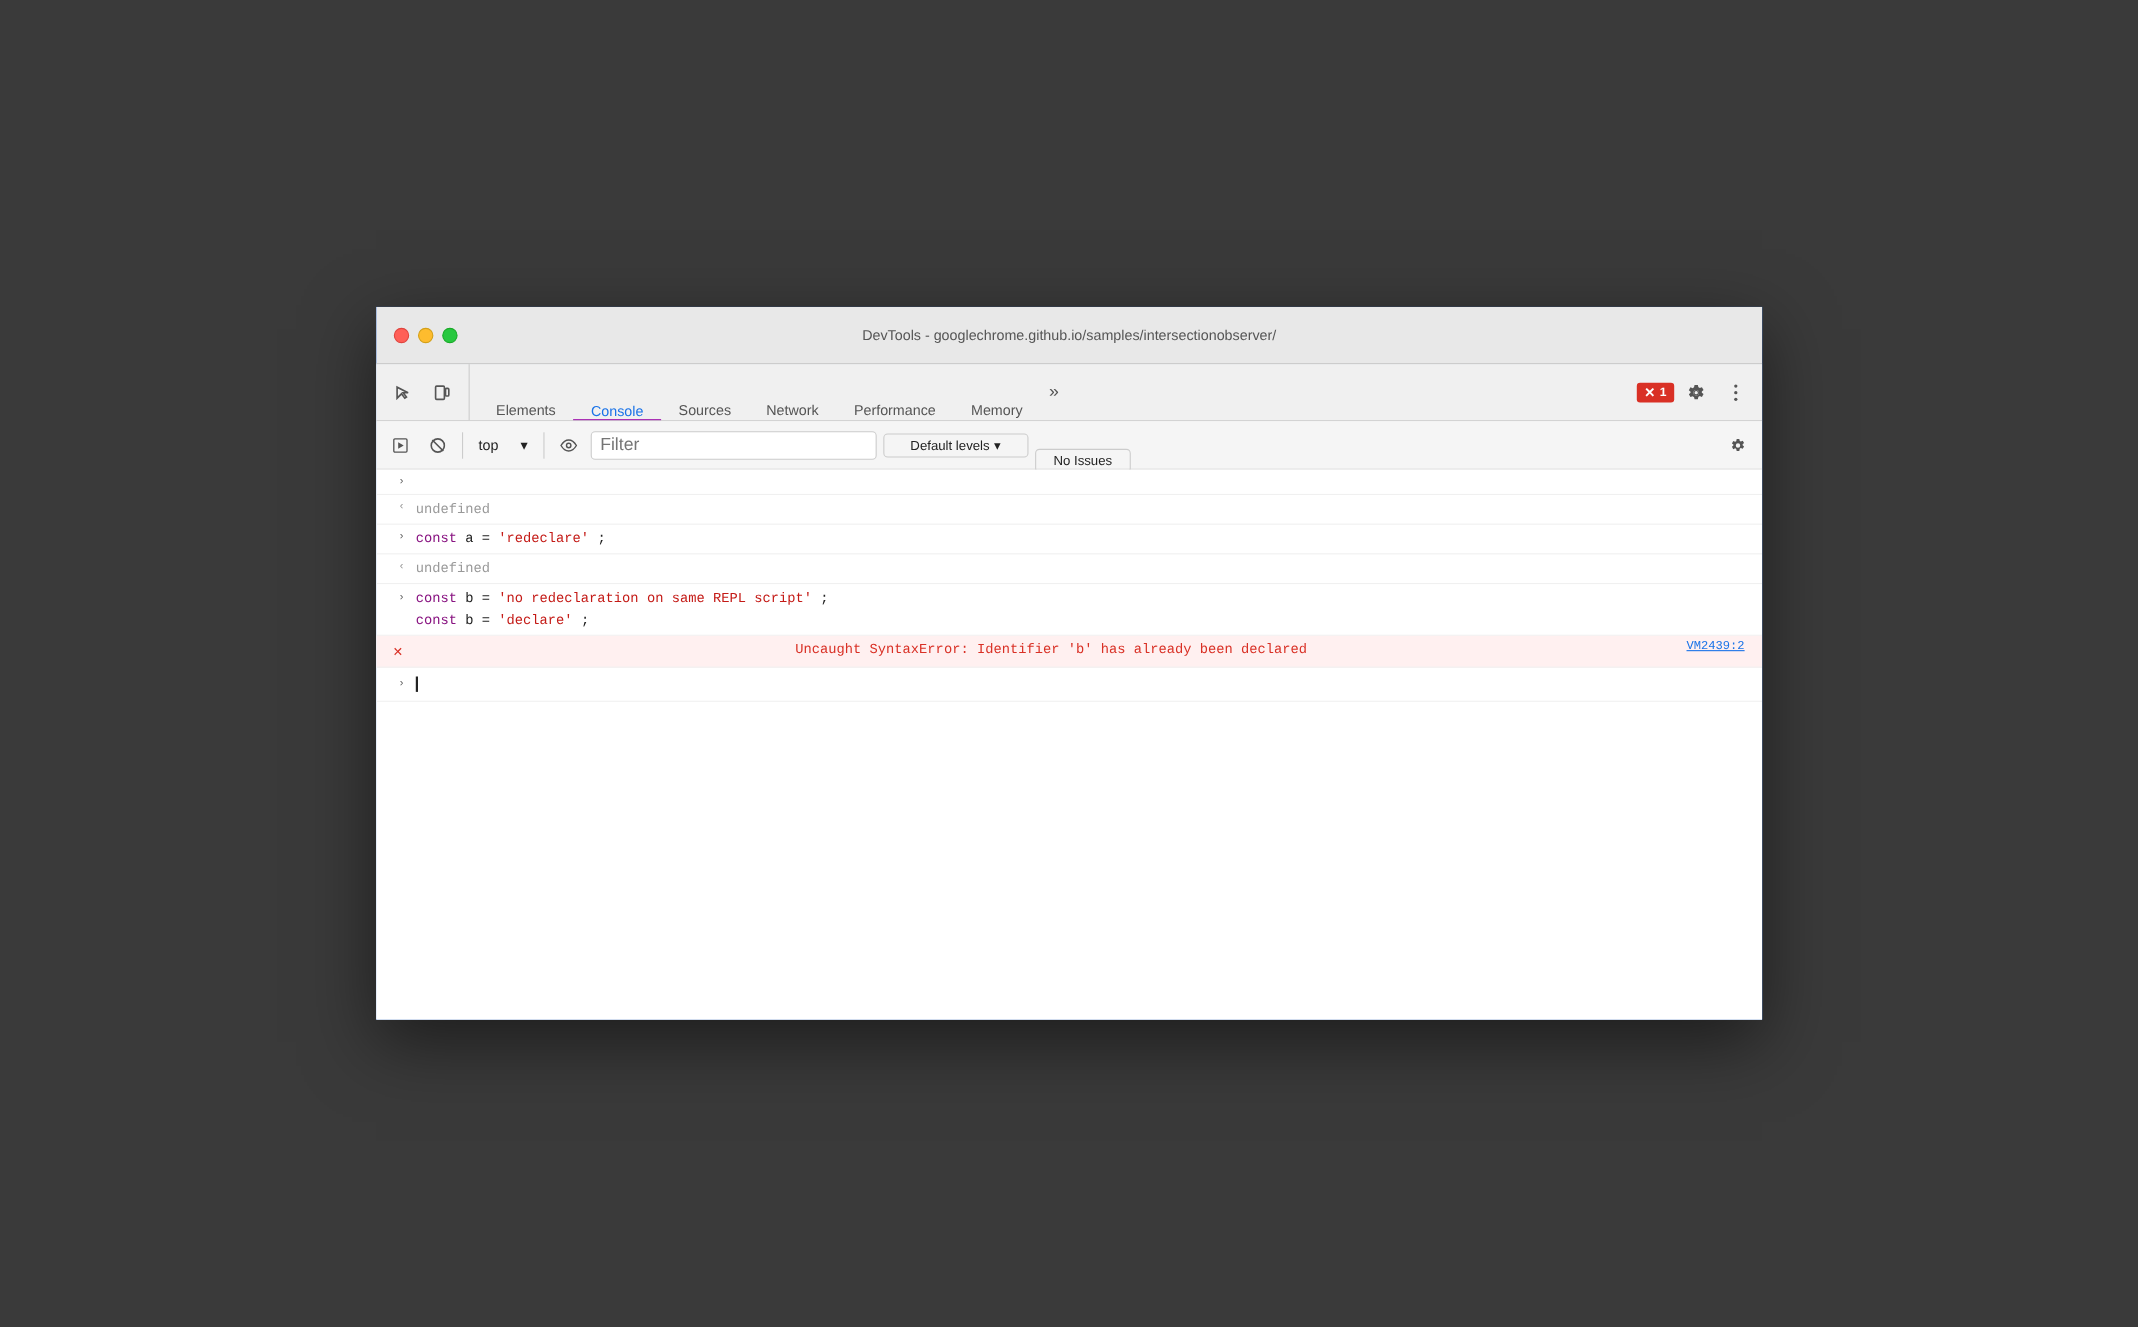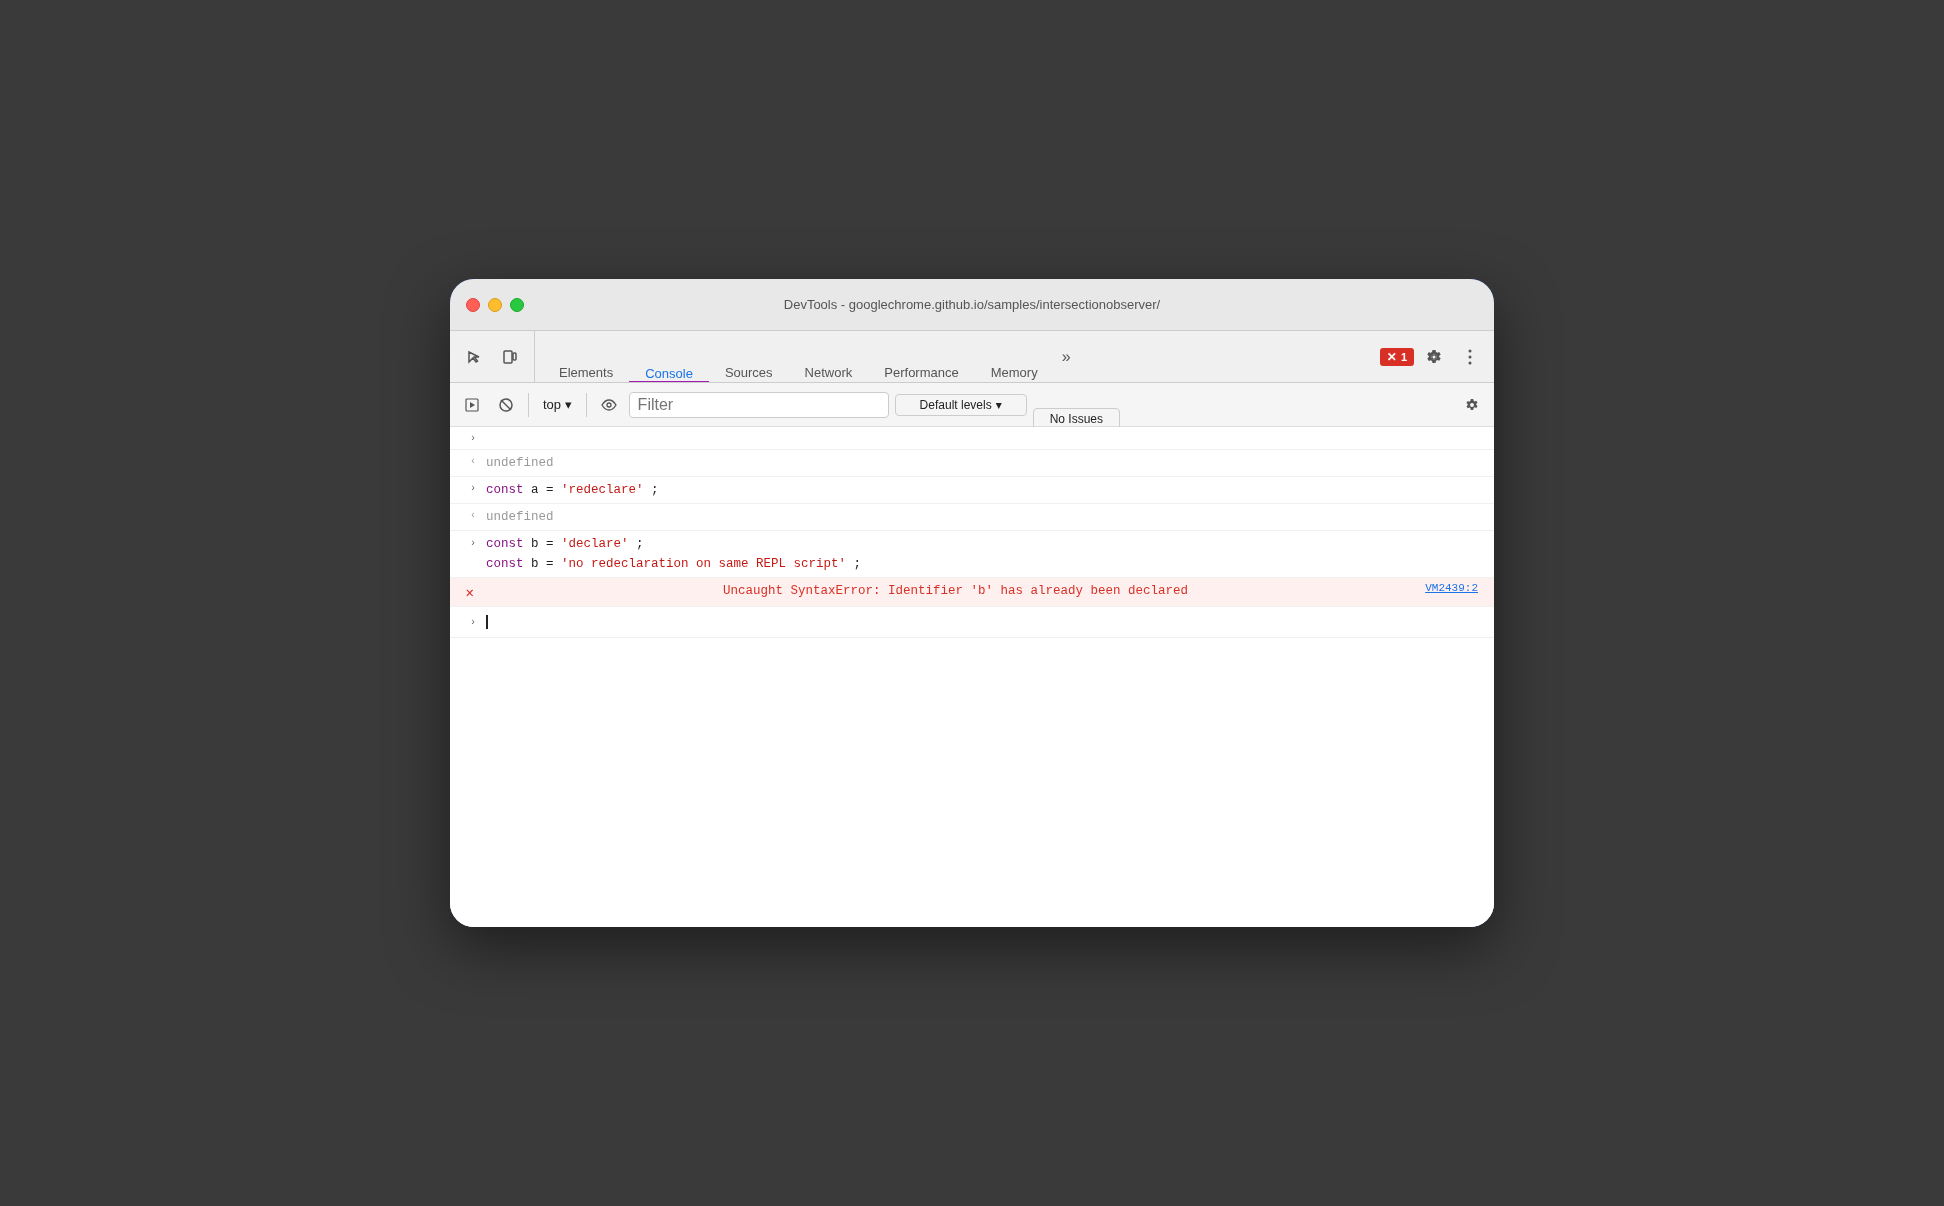--- a/index.html
+++ b/index.html
@@ -5,23 +5,23 @@
     * { box-sizing: border-box; margin: 0; padding: 0; }
     body {
       background: #3a3a3a;
       display: flex;
       align-items: center;
       justify-content: center;
       min-height: 100vh;
       font-family: -apple-system, BlinkMacSystemFont, 'Segoe UI', sans-serif;
     }
     .window {
-      width: 1044px;
+      width: 1260px;
       background: #3b82f6;
-      border-radius: 24px;
+      border-radius: 0;
       box-shadow: 0 20px 60px rgba(0,0,0,0.5);
       overflow: hidden;
     }
     .title-bar {
       background: #e8e8e8;
       height: 52px;
       display: flex;
       align-items: center;
       padding: 0 16px;
       border-bottom: 1px solid #ccc;
@@ -150,21 +150,21 @@
     }
     .toolbar-separator {
       width: 1px;
       height: 24px;
       background: #ccc;
       margin: 0 2px;
     }
     .context-selector {
       display: flex;
       align-items: center;
-      gap: 4px;
+      gap: 20px;
       background: none;
       border: none;
       cursor: pointer;
       font-size: 13px;
       color: #222;
       padding: 2px 6px;
       border-radius: 4px;
     }
     .filter-input {
       flex: 1;
@@ -447,27 +447,27 @@
       </div>
 
       <div class="console-line" style="align-items:flex-start;">
         <div class="console-line-gutter" style="padding-top:3px;">
           <span class="chevron">›</span>
         </div>
         <div class="console-text">
           <div>
             <span class="code-purple">const</span>
             <span class="code-dark"> b = </span>
-            <span class="code-red">'declare'</span>
+            <span class="code-red">'no redeclaration on same REPL script'</span>
             <span class="code-dark">;</span>
           </div>
           <div>
             <span class="code-purple">const</span>
             <span class="code-dark"> b = </span>
-            <span class="code-red">'no redeclaration on same REPL script'</span>
+            <span class="code-red">'declare'</span>
             <span class="code-dark">;</span>
           </div>
         </div>
       </div>
 
       <div class="console-line error-line">
         <div class="console-line-gutter">
           <span class="error-icon">✕</span>
         </div>
         <div class="error-text">

